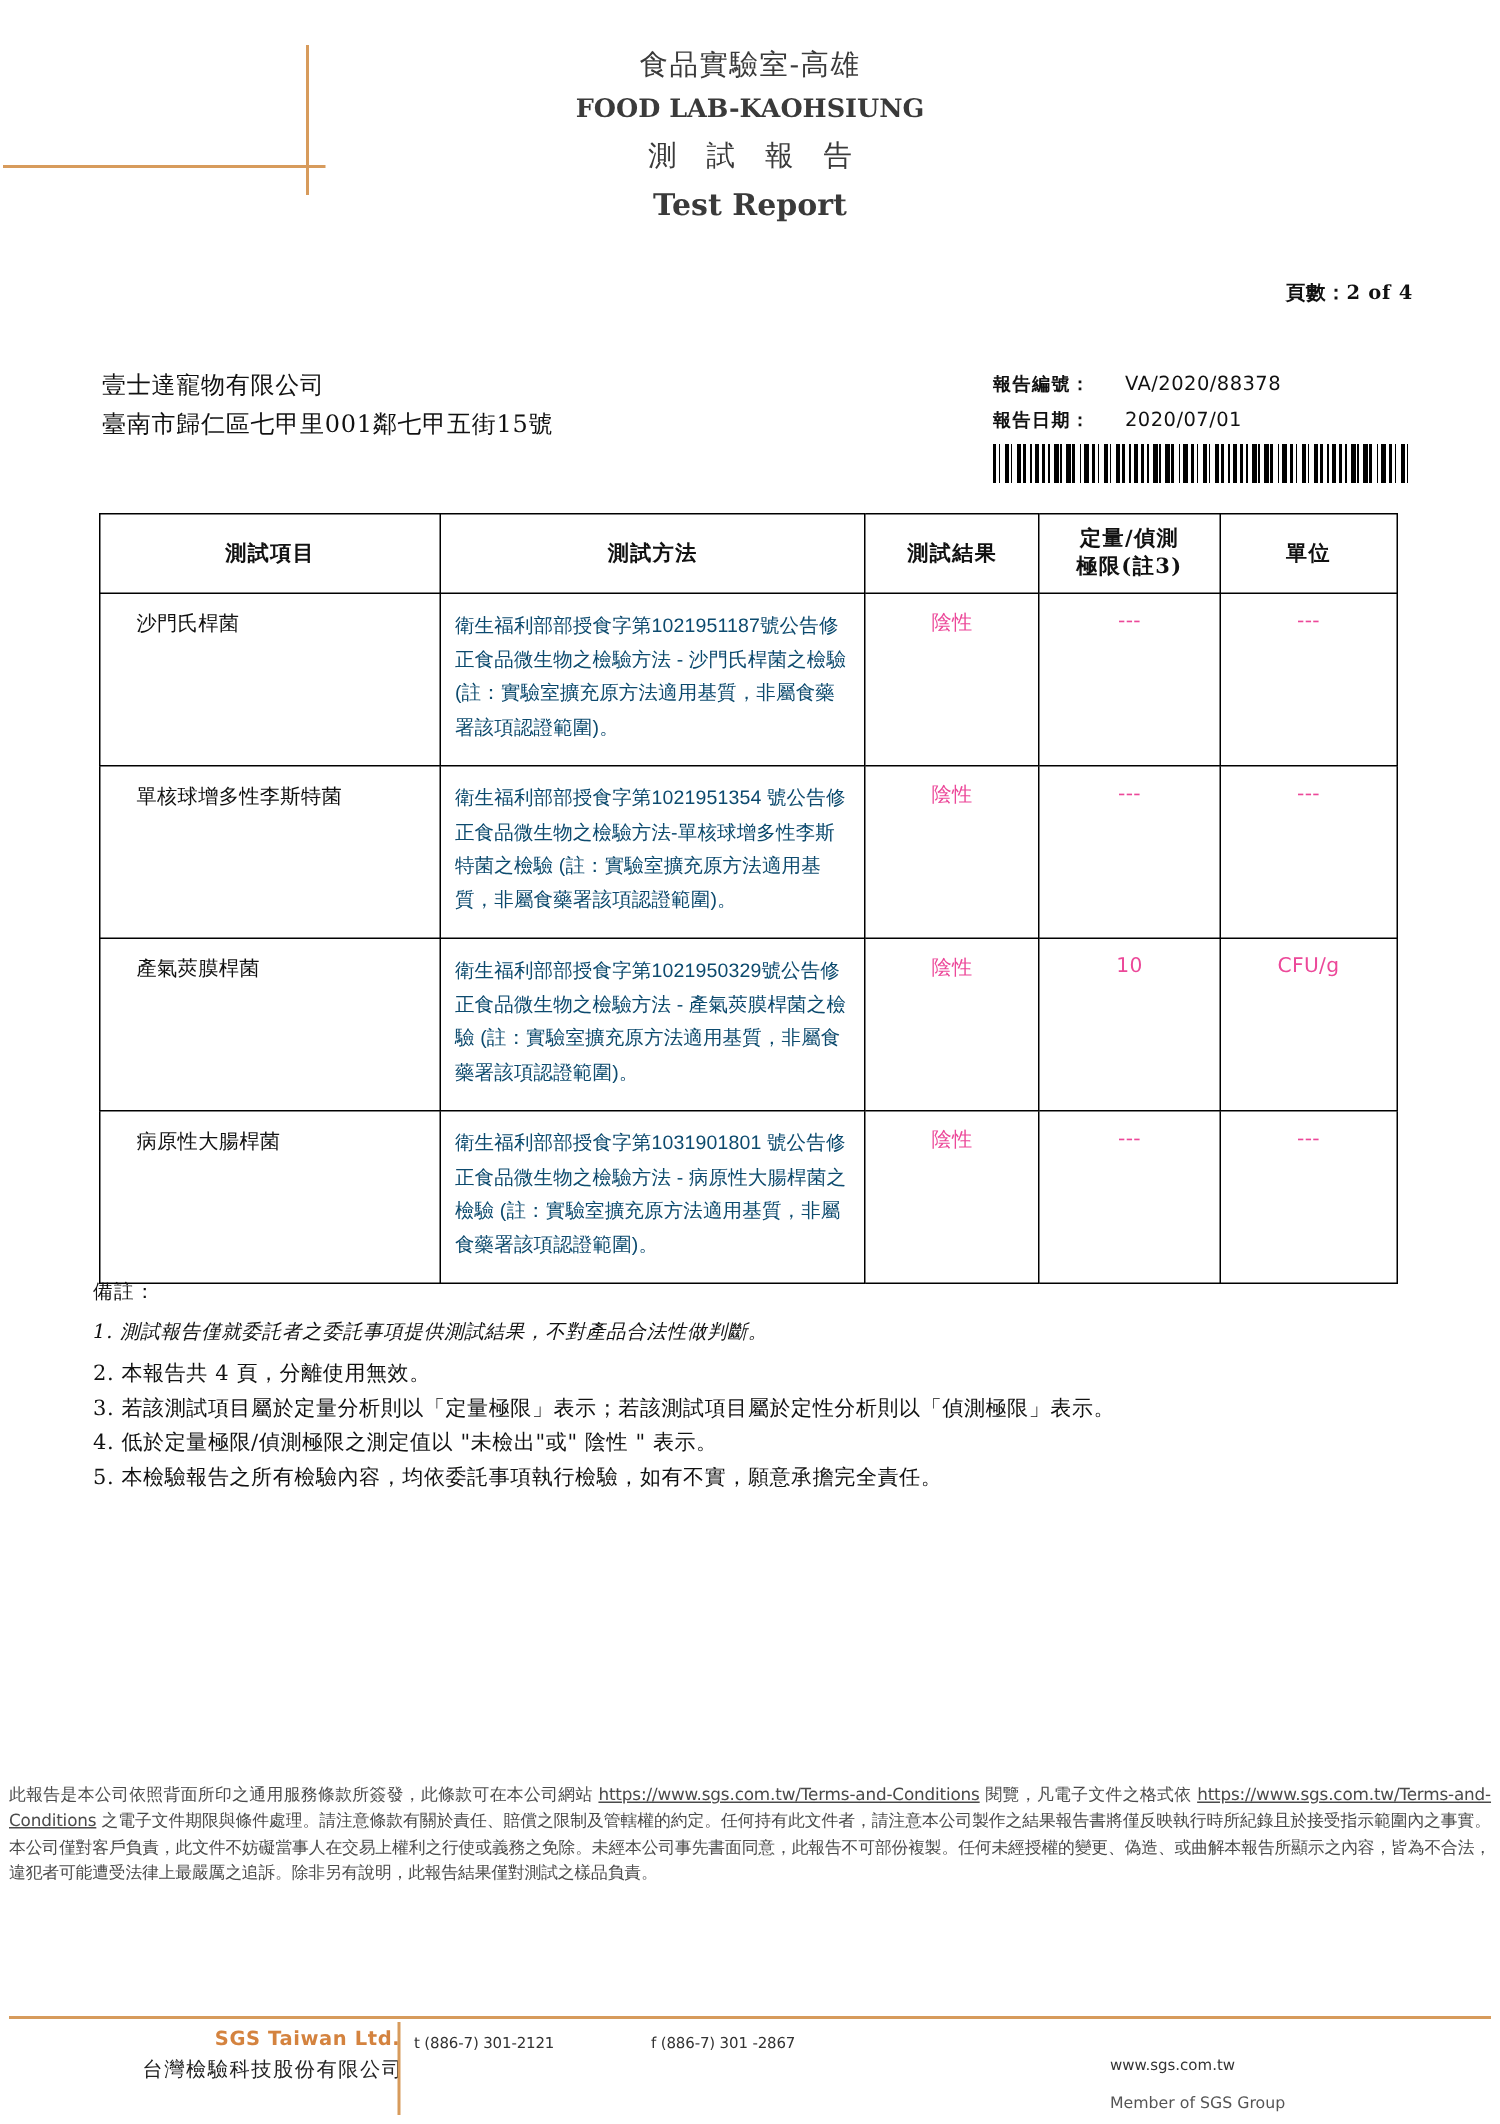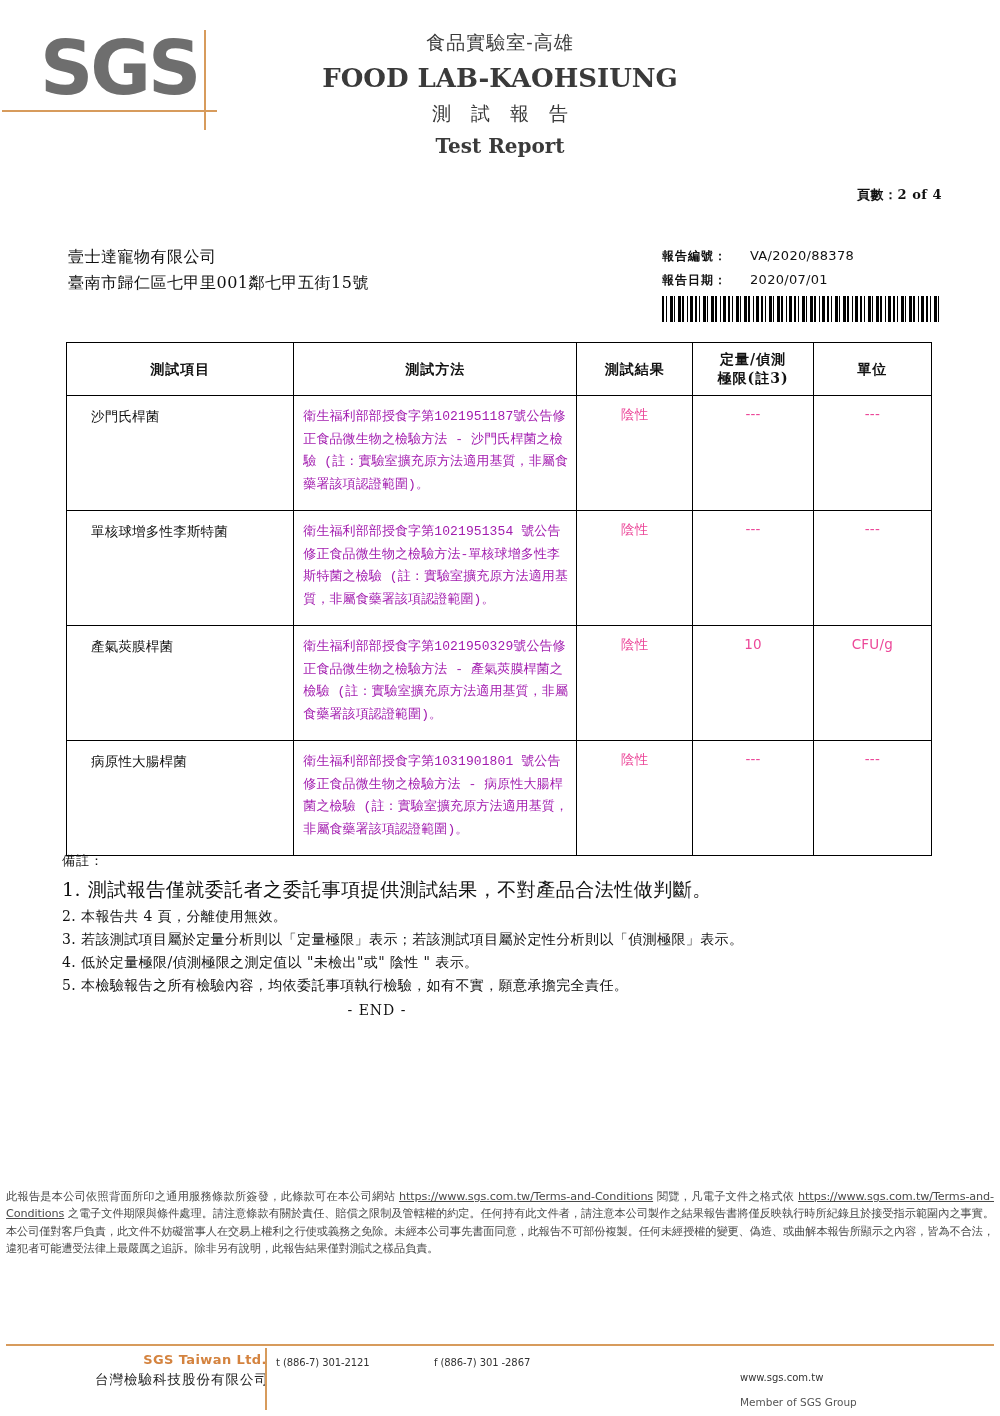--- a/index.html
+++ b/index.html
@@ -66,21 +66,21 @@
   .title-cn1 {
     font-family: "DejaVu Serif", "Liberation Serif", serif;
     font-size: 19px;
     color: #3a3a3a;
     letter-spacing: 1px;
     margin-bottom: 7px;
   }
   .title-en1 {
     font-family: "DejaVu Serif", "Liberation Serif", serif;
     font-weight: bold;
-    font-size: 26px;
+    font-size: 17px;
     color: #3a3a3a;
     letter-spacing: 0px;
     margin-bottom: 8px;
   }
   .title-cn2 {
     font-family: "DejaVu Serif", "Liberation Serif", serif;
     font-size: 19px;
     color: #3a3a3a;
     letter-spacing: 7px;
     margin-bottom: 7px;
@@ -200,23 +200,23 @@
 
   td.cell-item {
     font-family: "DejaVu Sans", "Liberation Sans", sans-serif;
     font-size: 13.5px;
     color: #111;
     padding: 10px 8px 14px 24px;
     line-height: 20px;
     letter-spacing: 0.2px;
   }
   td.cell-method {
-    font-family: Liberation Mono, monospace;
-    font-size: 13px;
-    color: #a21caf;
+    font-family: Liberation Sans, sans-serif;
+    font-size: 13px;
+    color: #0c4a6e;
     padding: 10px 8px 14px 9px;
     line-height: 22.5px;
     letter-spacing: 0.1px;
   }
   td.cell-center {
     text-align: center;
     font-family: "DejaVu Sans", "Liberation Sans", sans-serif;
     font-size: 13.5px;
     color: #ec4899;
     padding-top: 10px;
@@ -231,24 +231,25 @@
     width: 880px;
     font-family: "DejaVu Serif", "Liberation Serif", serif;
     color: #111;
   }
   .notes-title {
     font-size: 13px;
     letter-spacing: 1px;
     margin-bottom: 6px;
   }
   .note-1 {
-    font-size: 19px;
+    font-size: 13px;
     letter-spacing: 0.5px;
     line-height: 26px;
     margin-bottom: 3px;
+    font-style: italic;
   }
   .note-line {
     font-size: 14px;
     letter-spacing: 0.4px;
     line-height: 23px;
   }
   .end-mark {
     text-align: center;
     font-family: "DejaVu Serif", "Liberation Serif", serif;
     font-size: 14px;
@@ -352,21 +353,20 @@
     font-family: "DejaVu Sans", "Liberation Sans", sans-serif;
     font-size: 10.5px;
     color: #555;
   }
 </style>
 </head>
 <body>
 
 <div class="header">
   <div class="logo-wrap">
-    <div class="logo-text">SGS</div>
     <div class="logo-vline"></div>
     <div class="logo-hline"></div>
   </div>
 
   <div class="title-block">
     <div class="title-cn1">食品實驗室-高雄</div>
     <div class="title-en1">FOOD LAB-KAOHSIUNG</div>
     <div class="title-cn2">測 試 報 告</div>
     <div class="title-en2">Test Report</div>
   </div>
@@ -438,21 +438,20 @@
   </tbody>
 </table>
 
 <div class="notes">
   <div class="notes-title">備註：</div>
   <div class="note-1">1. 測試報告僅就委託者之委託事項提供測試結果，不對產品合法性做判斷。</div>
   <div class="note-line">2. 本報告共 4 頁，分離使用無效。</div>
   <div class="note-line">3. 若該測試項目屬於定量分析則以「定量極限」表示；若該測試項目屬於定性分析則以「偵測極限」表示。</div>
   <div class="note-line">4. 低於定量極限/偵測極限之測定值以 "未檢出"或" 陰性 " 表示。</div>
   <div class="note-line">5. 本檢驗報告之所有檢驗內容，均依委託事項執行檢驗，如有不實，願意承擔完全責任。</div>
-  <div class="end-mark">- END -</div>
 </div>
 
 <div class="disclaimer">
   <span>此報告是本公司依照背面所印之通用服務條款所簽發，此條款可在本公司網站 </span><span class="lnk">https://www.sgs.com.tw/Terms-and-Conditions</span><span> 閱覽，凡電子文件之格式依 </span><span class="lnk">https://www.sgs.com.tw/Terms-and-Conditions</span><span> 之電子文件期限與條件處理。請注意條款有關於責任、賠償之限制及管轄權的約定。任何持有此文件者，請注意本公司製作之結果報告書將僅反映執行時所紀錄且於接受指示範圍內之事實。本公司僅對客戶負責，此文件不妨礙當事人在交易上權利之行使或義務之免除。未經本公司事先書面同意，此報告不可部份複製。任何未經授權的變更、偽造、或曲解本報告所顯示之內容，皆為不合法，違犯者可能遭受法律上最嚴厲之追訴。除非另有說明，此報告結果僅對測試之樣品負責。</span>
 </div>
 
 <div class="footer-rule"></div>
 <div class="footer">
   <div class="footer-left">
     <div class="footer-sgs-name">SGS Taiwan Ltd.</div>

